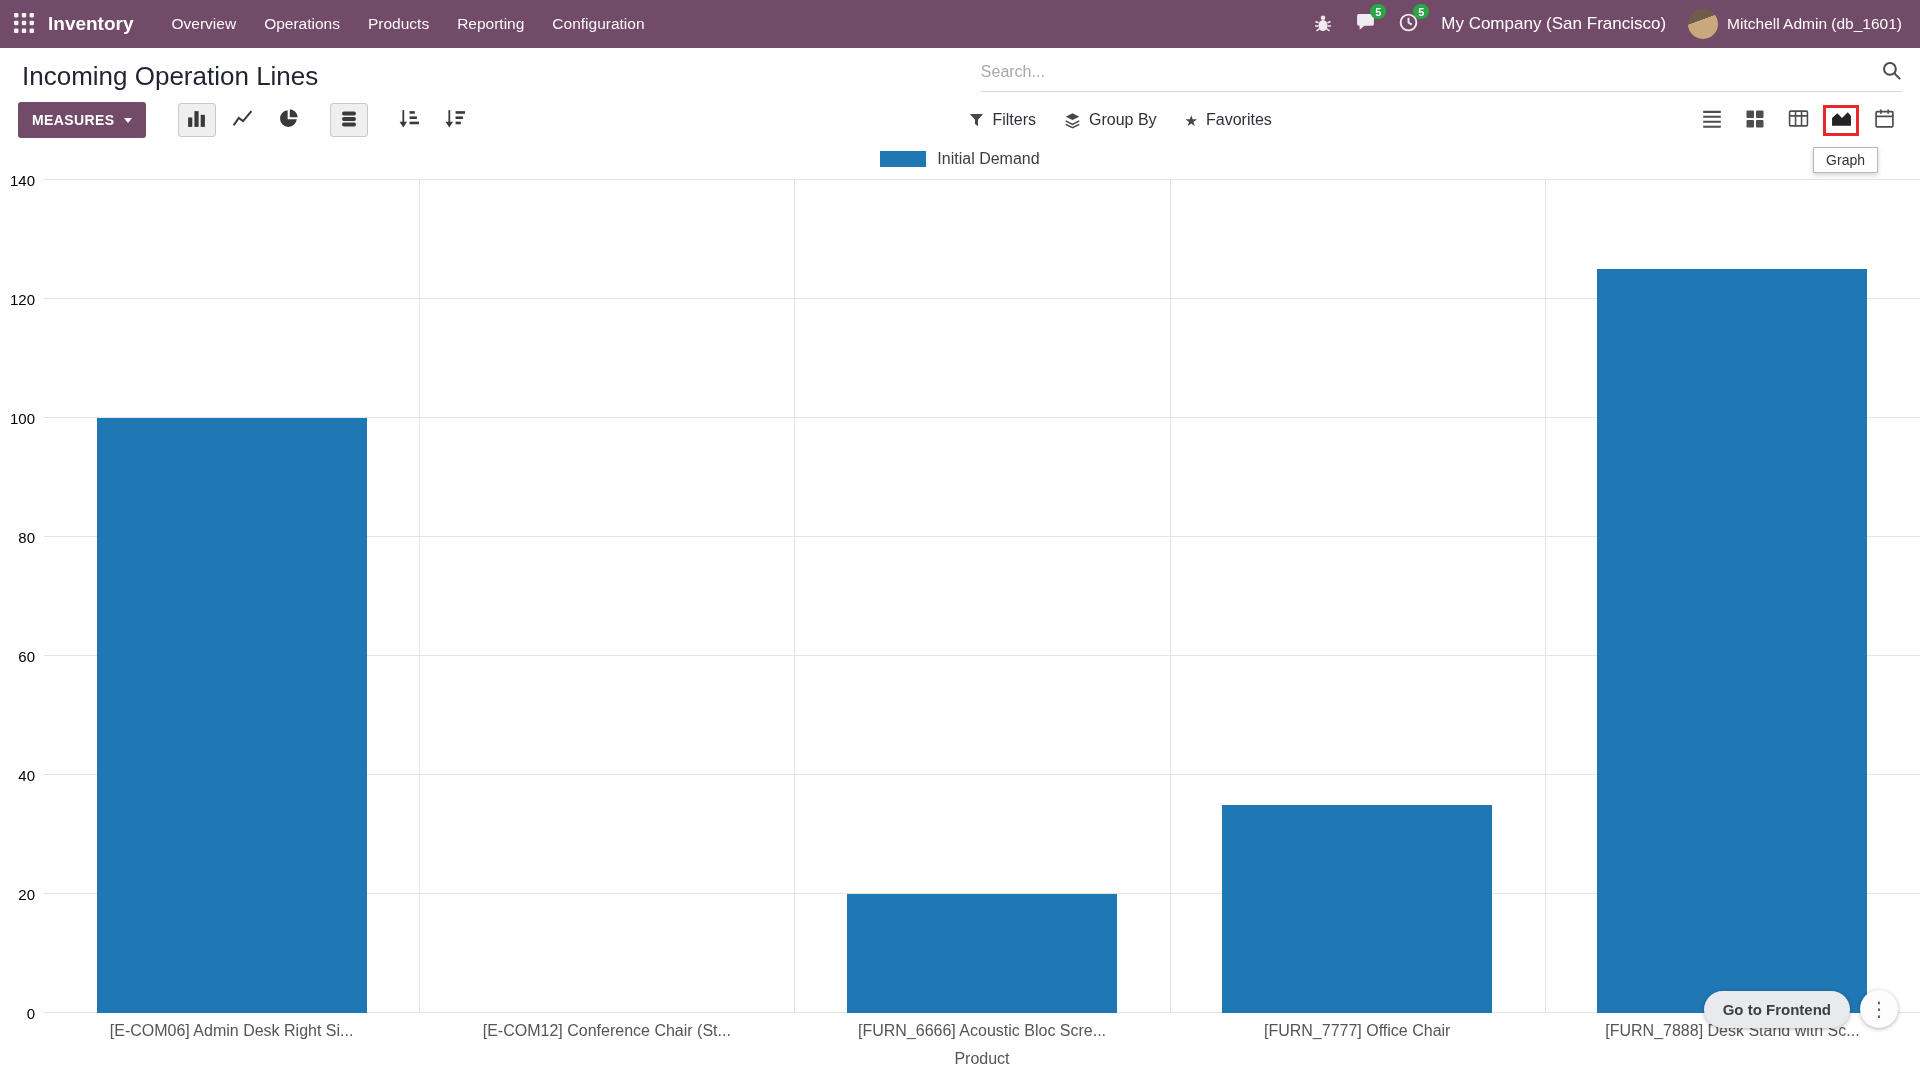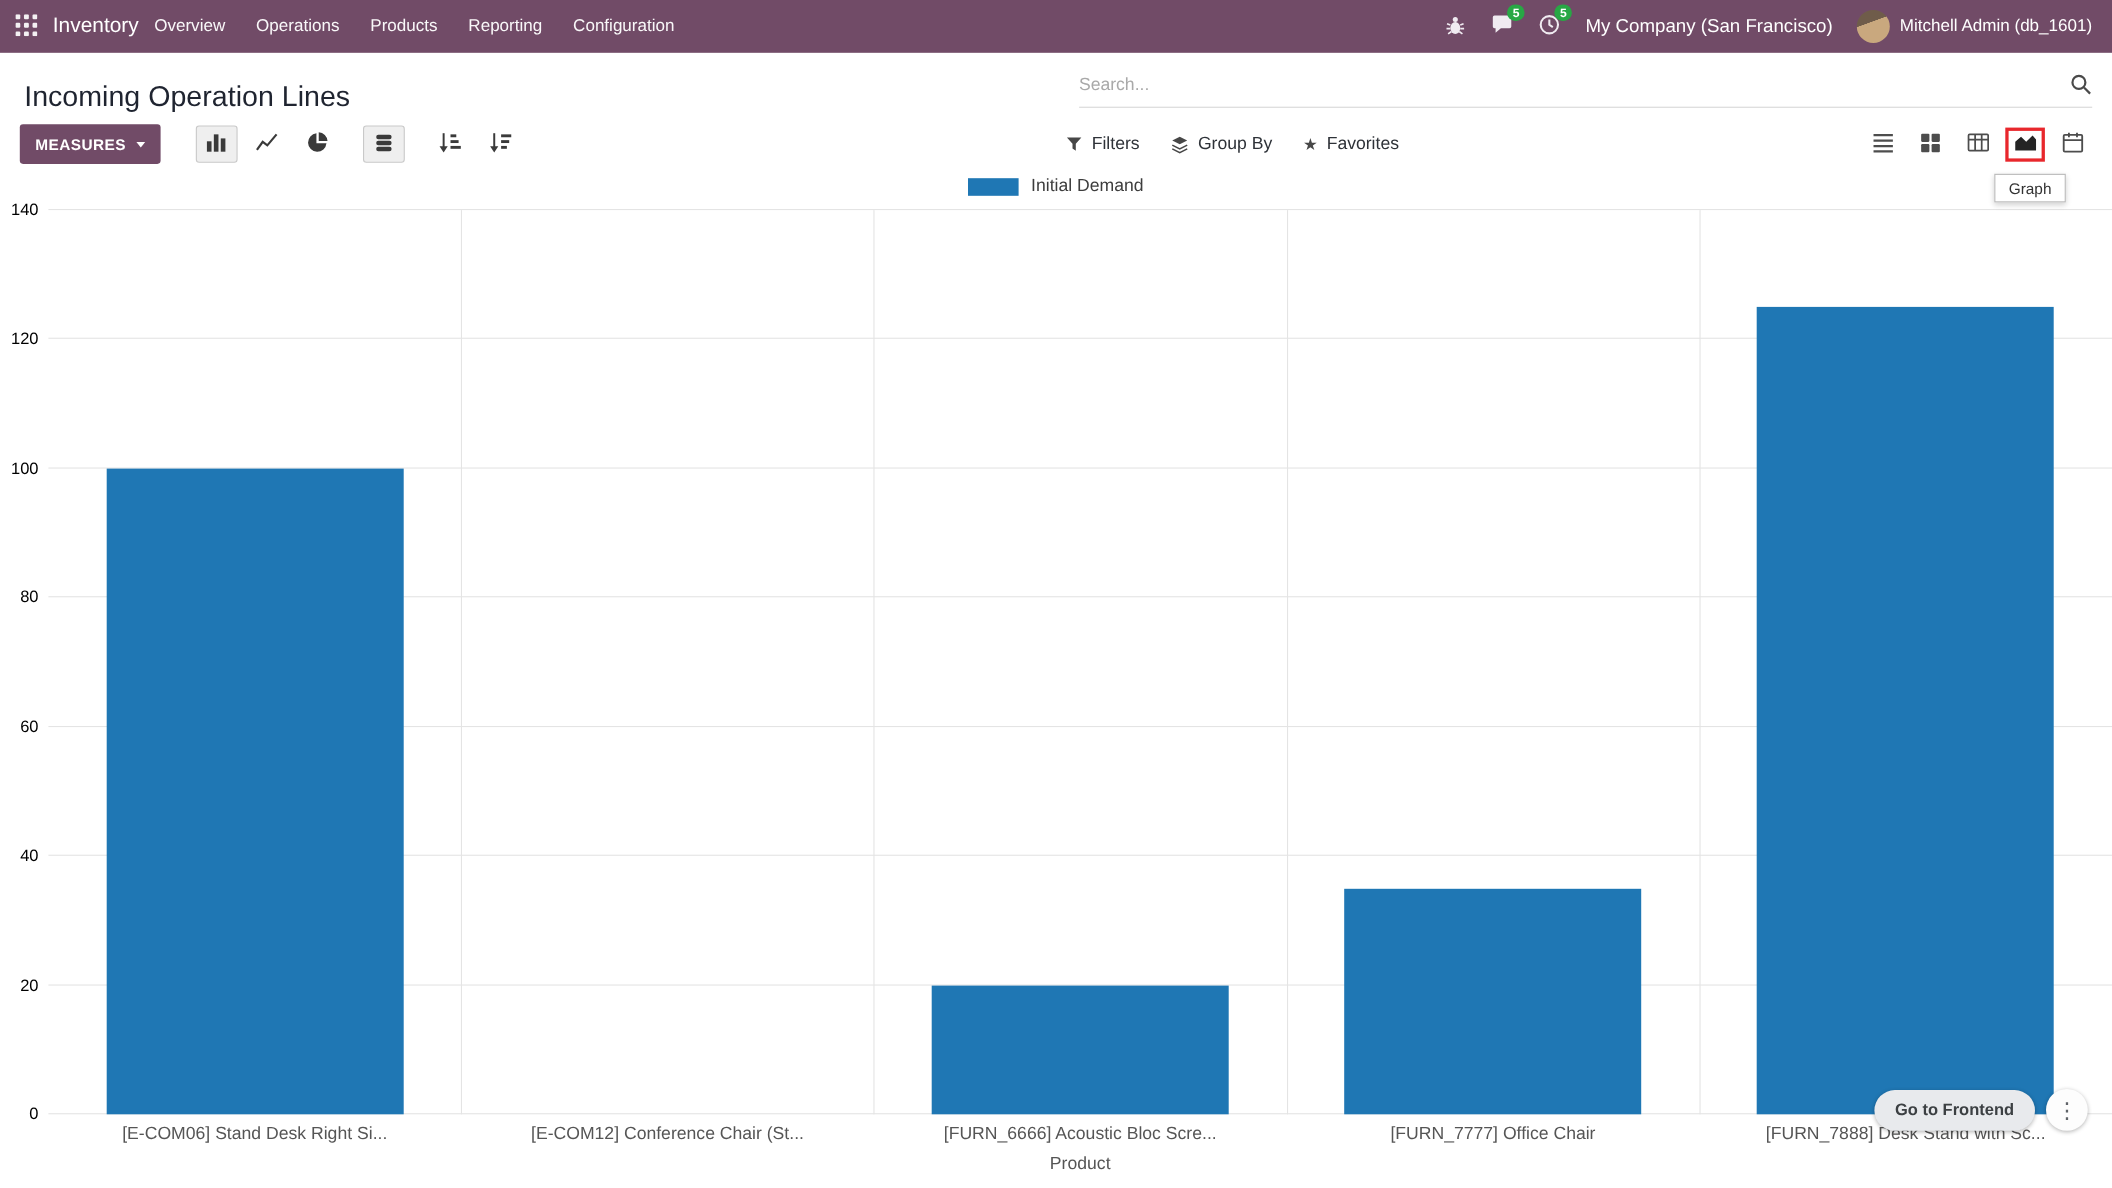--- a/index.html
+++ b/index.html
@@ -7,33 +7,33 @@
   body {
     font-family: "Liberation Sans", "DejaVu Sans", sans-serif;
     background: #fff; color: #222;
     display: flex; flex-direction: column; position: relative;
   }
   button { font-family: inherit; cursor: pointer; }
 
   
   .navbar { height: 48px; background: var(--navbar-bg, #714B67); display: flex; align-items: center; color: #fff; padding-right: 18px; flex: 0 0 auto; }
   .apps-btn { width: 48px; height: 48px; display: flex; align-items: center; justify-content: center; background: none; border: 0; color: rgba(255,255,255,.92); }
-  .brand { font-size: 19px; font-weight: 400; cursor: pointer; }
+  .brand { font-size: 19px; font-weight: 700; margin-right: 24px; cursor: pointer; }
   .nav-items { display: flex; height: 100%; }
   .nav-item { padding: 0 14px; line-height: 48px; font-size: 15.5px; color: rgba(255,255,255,.96); background: none; border: 0; }
   .nav-right { margin-left: auto; display: flex; align-items: center; gap: 22px; }
   .icon-btn { position: relative; color: #f0ebf1; display: flex; background: none; border: 0; }
   .badge { position: absolute; top: -8px; right: -10px; background: var(--badge-green, #28a745); color: #fff; font-size: 11px; font-weight: 700; border-radius: 9px; padding: 1.5px 5px; line-height: 1.1; }
   .company { font-size: 17px; background: none; border: 0; color: #fff; }
   .user { display: flex; align-items: center; gap: 9px; font-size: 15.5px; background: none; border: 0; color: #fff; }
   .avatar { width: 30px; height: 30px; border-radius: 50%; background: linear-gradient(160deg, #6f5c4a 38%, #c9a87e 39%); flex: 0 0 auto; }
 
   
   .header-row { display: flex; align-items: center; padding: 12px 18px 0 22px; flex: 0 0 auto; }
-  .page-title { font-size: 26px; font-weight: 400; color: #1f2430; margin-top: 12px; }
+  .page-title { font-size: 26px; font-weight: 400; color: #1f2430; }
   .search-wrap { margin-left: auto; width: 49%; display: flex; align-items: center; border-bottom: 1px solid #d8d8d8; padding-bottom: 7px; }
   .search-input { flex: 1; border: 0; outline: 0; font-size: 16px; color: #333; background: transparent; }
   .search-input::placeholder { color: #a9a9a9; }
   .search-btn { background: none; border: 0; color: #4a4a4a; display: flex; }
 
   
   .toolbar { display: flex; align-items: center; padding: 10px 18px 6px 18px; flex: 0 0 auto; }
   .tb-left { display: flex; align-items: center; gap: 8px; }
   .measures-btn { background: var(--accent, #714B67); color: #fff; border: 0; border-radius: 3px; font-size: 14px; font-weight: 700; letter-spacing: .4px; padding: 10px 14px; display: flex; align-items: center; gap: 9px; margin-right: 24px; }
   .caret-down { width: 0; height: 0; border-left: 4.5px solid transparent; border-right: 4.5px solid transparent; border-top: 5px solid #fff; }
@@ -315,21 +315,21 @@
         <div class="vline" style="left: 60%;"></div>
         <div class="vline" style="left: 80%;"></div>
         <div class="bar" style="left: 2.8%; width: 14.4%; height: 71.4286%;"></div>
         <div class="bar" style="left: 22.8%; width: 14.4%; height: 0%;"></div>
         <div class="bar" style="left: 42.8%; width: 14.4%; height: 14.2857%;"></div>
         <div class="bar" style="left: 62.8%; width: 14.4%; height: 25%;"></div>
         <div class="bar" style="left: 82.8%; width: 14.4%; height: 89.2857%;"></div>
       </div>
   </div>
   <div class="x-labels">
-      <div class="xlabel-cell">[E-COM06] Stand Desk Right Si...</div>
+      <div class="xlabel-cell">[E-COM06] Admin Desk Right Si...</div>
       <div class="xlabel-cell">[E-COM12] Conference Chair (St...</div>
       <div class="xlabel-cell">[FURN_6666] Acoustic Bloc Scre...</div>
       <div class="xlabel-cell">[FURN_7777] Office Chair</div>
       <div class="xlabel-cell">[FURN_7888] Desk Stand with Sc...</div>
     </div>
   <div class="x-axis-title">Product</div>
 </div>
 
 <div class="overlay-buttons">
   <button class="frontend-btn">Go to Frontend</button>

